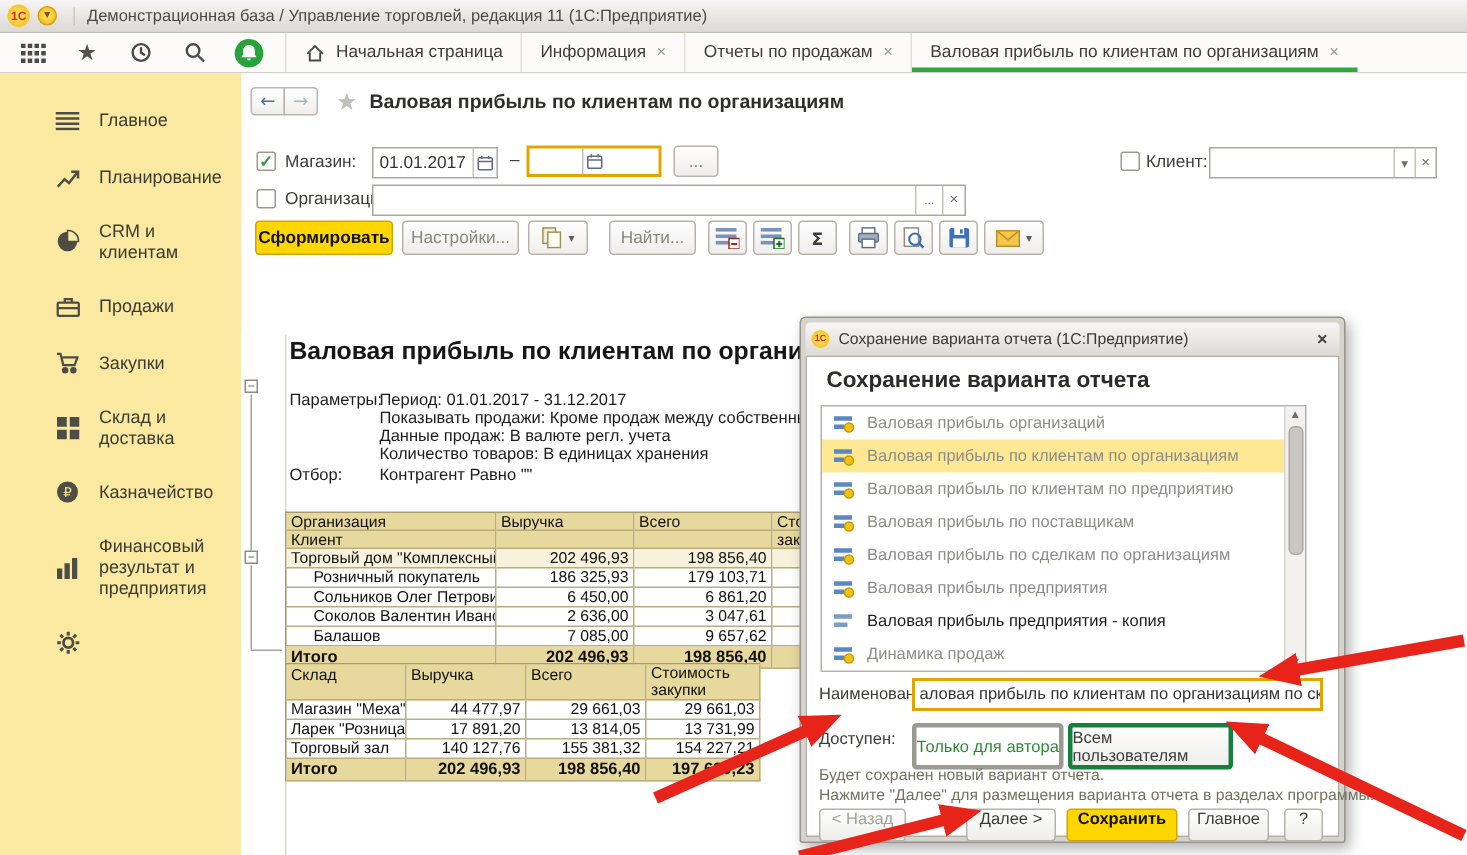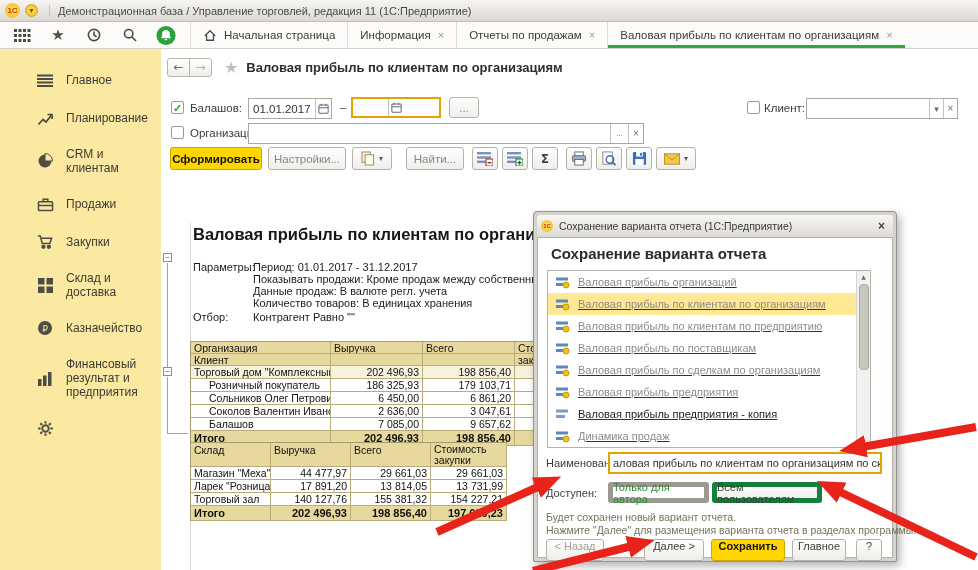--- a/index.html
+++ b/index.html
@@ -78,31 +78,31 @@
 
   
   .dialog { position:absolute; left:533px; top:211px; width:364px; height:351px; z-index:100;
     background:#d6d3cc; border:1px solid #96938c; border-radius:4px 4px 2px 2px; padding:3px; box-shadow:3px 4px 9px rgba(0,0,0,.3); }
   .dlg-title { height:22px; display:flex; align-items:center; gap:6px; padding:0 4px;
     background:linear-gradient(#f7f6f4,#dedbd5); border-radius:3px 3px 0 0; }
   .dlg-title .t { flex:1; font-size:10.5px; color:#3a3a36; }
   .dlg-close { color:#444; font-size:12px; font-weight:bold; padding:0 4px; }
   .dlg-body { position:absolute; left:3px; right:3px; top:25px; bottom:3px; background:#fff; border:1px solid #b3b0a9; }
   .dlg-head { position:absolute; left:13px; top:7px; font-size:15px; font-weight:600; color:#2b2b27; }
-  .vlist { position:absolute; left:9px; top:32px; width:324px; height:178px; border:1px solid #b5b2aa; background:#fff; overflow:hidden;text-decoration:underline; }
+  .vlist { position:absolute; left:9px; top:32px; width:324px; height:178px; border:1px solid #b5b2aa; background:#fff; overflow:hidden; }
   .vitem { height:22px; display:flex; align-items:center; gap:8px; padding-left:8px; font-size:11px; color:#8d8d86; white-space:nowrap; }
   .vitem.sel { background:#ffe894; }
   .vitem.dark { color:#1c1c1c; }
   .vscroll { position:absolute; right:0; top:0; width:14px; height:100%; background:#f2f1ef; border-left:1px solid #d8d5cf;
     display:flex; flex-direction:column; align-items:center; font-size:6px; color:#6e6e68; }
   .vthumb { width:10px; height:86px; margin-top:4px; background:#c9c7c1; border:1px solid #a9a7a1; border-radius:4px; }
   .dlbl { position:absolute; font-size:11px; color:#3c3c38; }
   .dfield { position:absolute; left:70px; top:214px; width:274px; height:22px; border:2px solid #e2a500; background:#fff;
     font-size:11px; display:flex; align-items:center; padding:0 3px; overflow:hidden; white-space:nowrap; }
-  .togglebtn { position:absolute; height:21px; border:5px solid #15803d; border-radius:3px; background:#fff;
+  .togglebtn { position:absolute; height:31px; border:3px solid #15803d; border-radius:3px; background:#fff;
     font-size:11px; display:flex; align-items:center; justify-content:center; }
   .tb-author { left:70px; top:244px; width:101px; color:#2f8a36; border-color:#9c9992; }
   .tb-all { left:174px; top:244px; width:110px; color:#3d3d38; background:linear-gradient(#fdfdfd,#efeeeb); }
   .dinfo { position:absolute; left:8px; font-size:10.5px; color:#73735d; white-space:nowrap; }
   .dbtn { position:absolute; height:22px; border:1px solid #b5b2aa; border-radius:3px; background:linear-gradient(#fefefe,#efeeeb);
     font-size:11px; color:#3d3d38; display:flex; align-items:flex-start; justify-content:center; }
   .dbtn.disabled { color:#a3a19a; }
   .dbtn.yellow { background:#ffd600; border-color:#cfa500; font-weight:bold; color:#111; }
 
   .arrows { position:absolute; left:0; top:0; z-index:200; pointer-events:none; }
@@ -273,21 +273,21 @@
 <div class="main">
 
   <div class="navrow" style="left:6px;">
     <span class="navbtn back uni">←</span>
     <span class="navbtn fwd uni">→</span>
     <span class="favstar uni">★</span>
     <span class="pagetitle">Валовая прибыль по клиентам по организациям</span>
   </div>
 
   <span class="cb" style="position:absolute;left:10px;top:52px;">✓</span>
-  <span class="lbl" style="position:absolute;left:29px;top:53px;">Балашов:</span>
+  <span class="lbl" style="position:absolute;left:29px;top:53px;">Магазин:</span>
   <div class="field" style="left:87px;top:49px;width:84px;">
     <span class="txt">01.01.2017</span>
     <span class="seg">
       <svg width="11" height="11" viewBox="0 0 13 13" fill="none" stroke="#5f6b82" stroke-width="1.2">
         <rect x="1" y="2.5" width="11" height="9.5" rx="1"></rect>
           <path d="M1 5.5h11M3.8 1v2.5M9.2 1v2.5"></path>
         </svg>
       </span>
   </div>
   <span class="lbl" style="position:absolute;left:179px;top:52px;">–</span>

